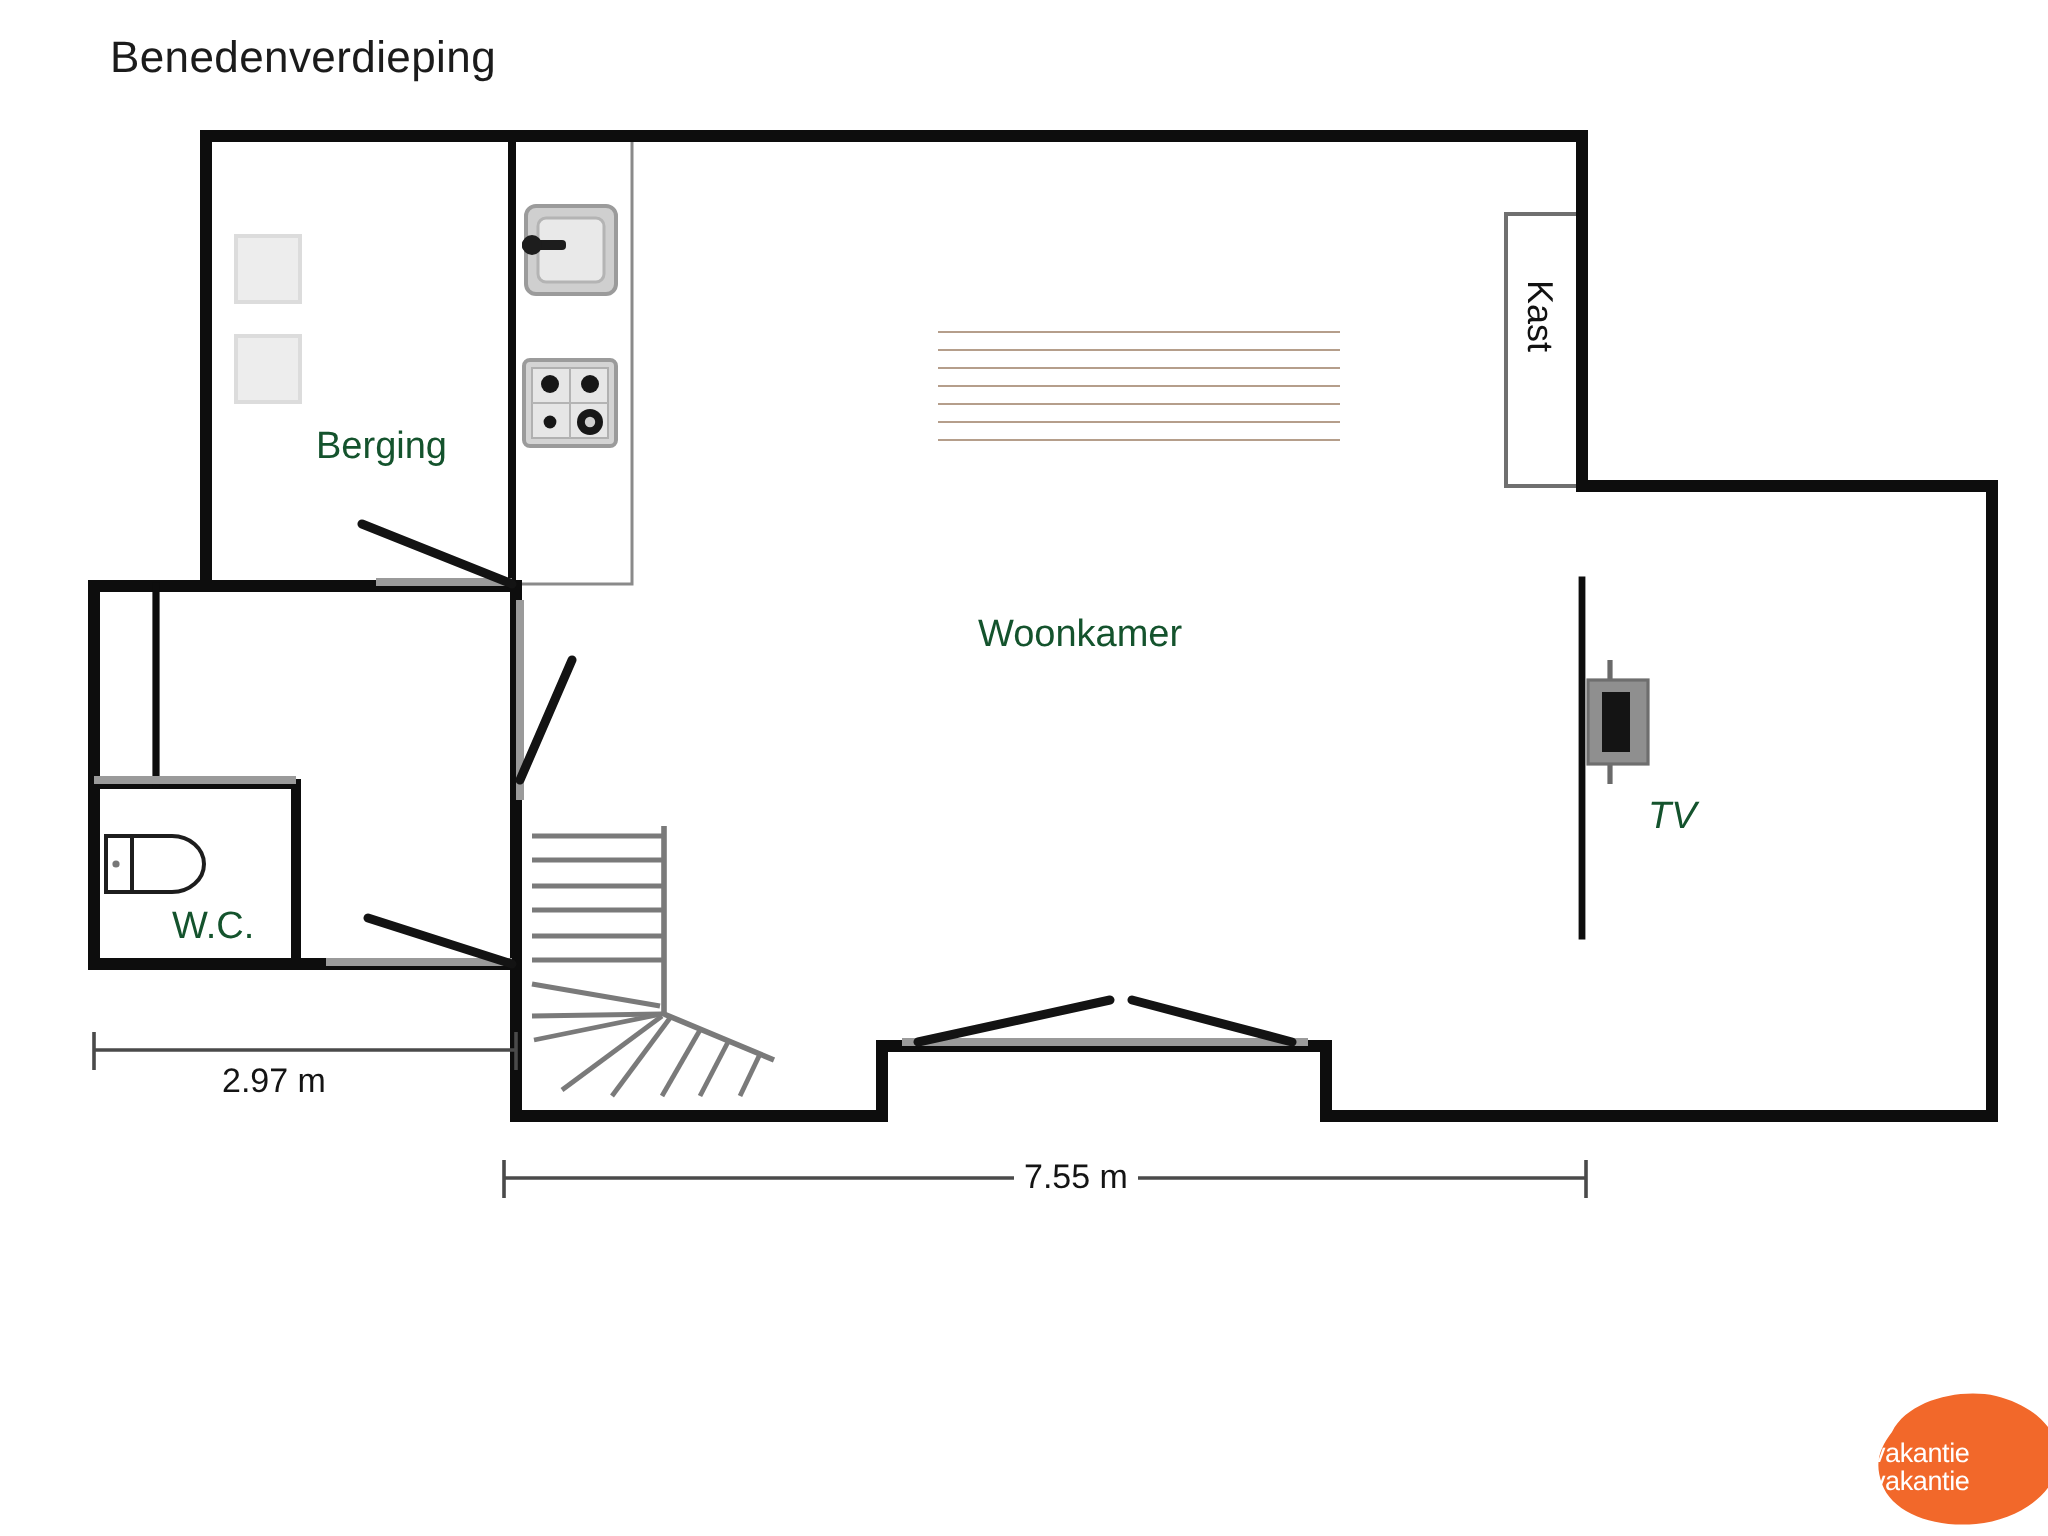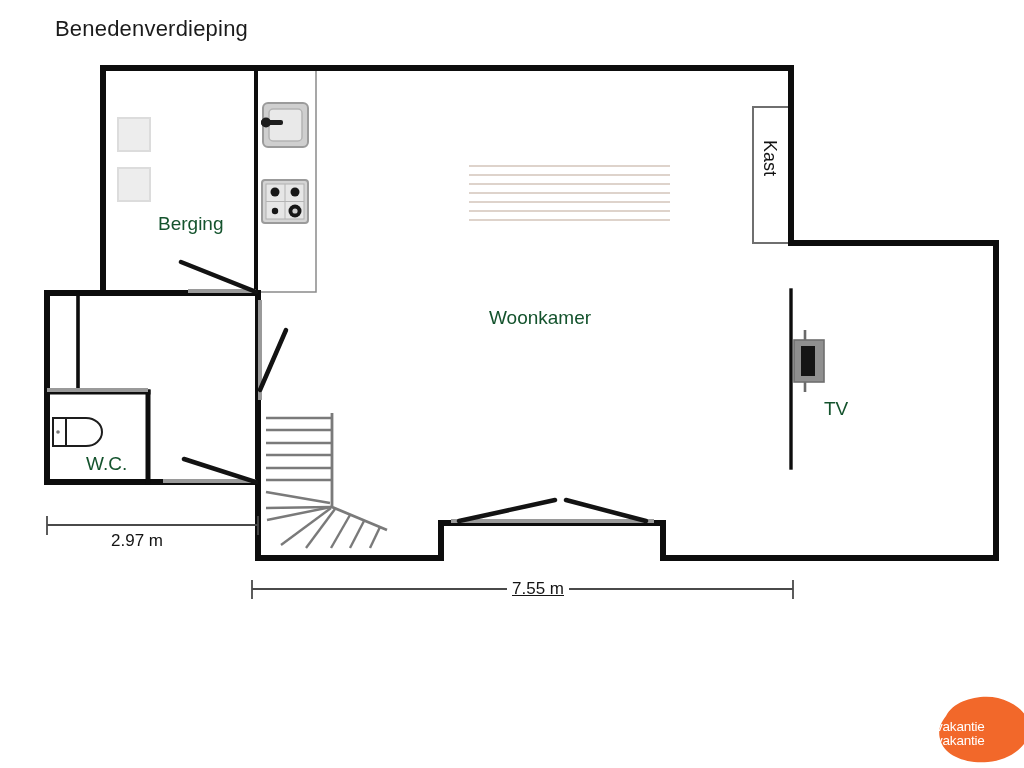--- a/index.html
+++ b/index.html
@@ -335,27 +335,27 @@
       <line x1="775" y1="580" x2="775" y2="599"></line>
     </g>
   </svg>
 
   <div class="room-label" style="left:140px; top:213px;">Berging</div>
 
   <div class="room-label" style="left:471px; top:307px;text-align:right;">Woonkamer</div>
 
   <div class="room-label" style="left:68px; top:453px;">W.C.</div>
 
-  <div class="room-label" style="left:806px; top:398px;">TV</div>
+  <div class="room-label" style="left:806px; top:398px;font-style:italic;">TV</div>
 
   <div class="label-kast" style="left:762px; top:140px;">Kast</div>
 
   <div class="dim-label" style="left:88px; top:531px;text-align:right;">2.97 m</div>
 
-  <div class="dim-label" style="left:489px; top:579px;text-decoration:underline;">7.55 m</div>
+  <div class="dim-label" style="left:489px; top:579px;">7.55 m</div>
 
   <div id="brand-logo">
     <svg viewBox="0 0 96 70" width="96" height="70" style="position:absolute;left:0;top:0;">
       <path d="M10 22 C18 6, 44 0, 62 4 C82 9, 95 22, 93 38 C91 54, 72 66, 52 68 C30 70, 10 62, 5 48 C1 37, 4 30, 10 22 Z" fill="#f2682a"></path>
     </svg>
     <div class="logo-text line1">vakantie</div>
     <div class="logo-text line2">vakantie</div>
   </div>
 
 </div>

